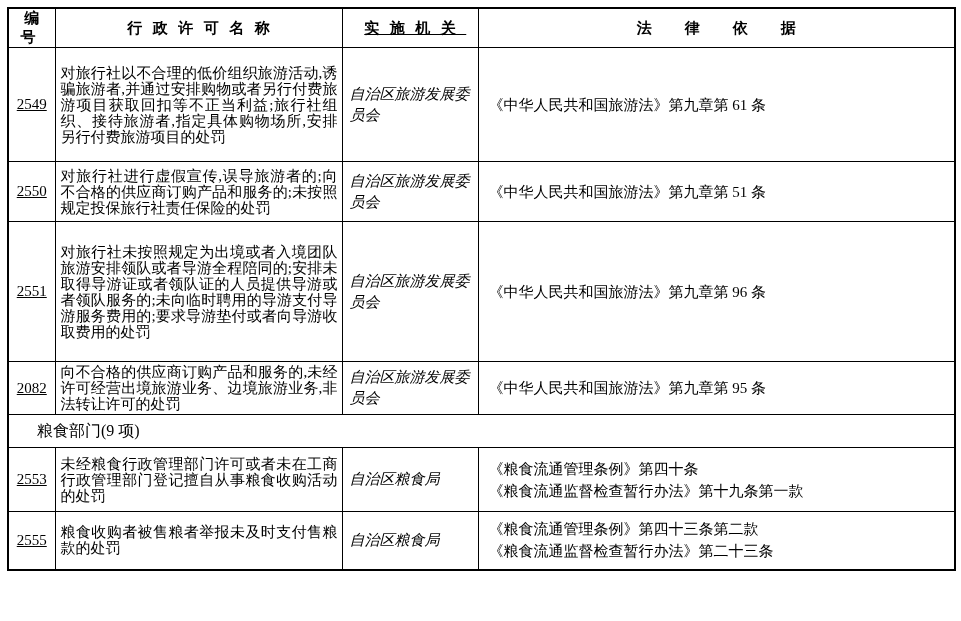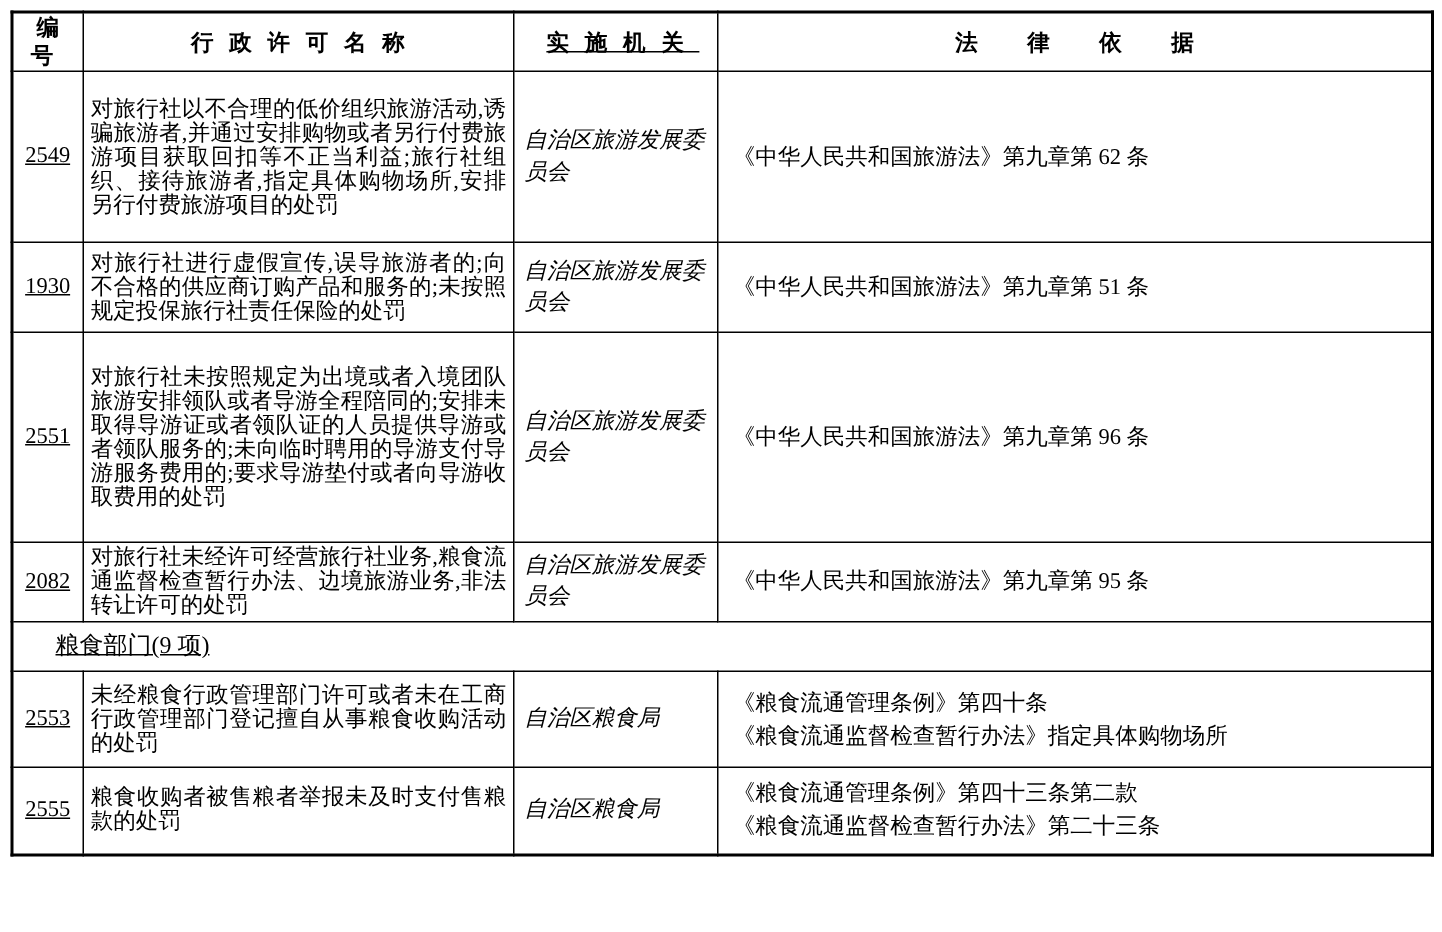--- a/index.html
+++ b/index.html
@@ -46,21 +46,21 @@
   }
   .permit-table th:nth-child(1) { letter-spacing: 0.5em; text-indent: 0.5em; }
   .permit-table th:nth-child(2) { letter-spacing: 0.7em; text-indent: 0.7em; }
   .permit-table th:nth-child(3) { letter-spacing: 0.7em; text-indent: 0.7em; text-decoration: underline; }
   .permit-table th:nth-child(4) { letter-spacing: 2.2em; text-indent: 2.2em; }
   
   .permit-table tbody tr:nth-child(1) { height: 114px; }
   .permit-table tbody tr:nth-child(2) { height: 60px; }
   .permit-table tbody tr:nth-child(3) { height: 140px; }
   .permit-table tbody tr:nth-child(4) { height: 51px; }
-  .permit-table tbody tr:nth-child(5) { height: 33px; text-decoration: underline; }
+  .permit-table tbody tr:nth-child(5) { height: 33px; }
   .permit-table tbody tr:nth-child(6) { height: 64px; }
   .permit-table tbody tr:nth-child(7) { height: 58px; }
   .permit-table tbody tr:nth-child(8) { height: 54px; }
   
   td.cell-id {
     text-align: center;
     font-size: 15px;
     text-decoration: underline;
   }
   td.cell-name {
@@ -101,49 +101,49 @@
         <th>行政许可名称</th>
         <th>实施机关</th>
         <th>法律依据</th>
       </tr>
   </thead>
   <tbody>
       <tr>
         <td class="cell-id">2549</td>
         <td class="cell-name">对旅行社以不合理的低价组织旅游活动,诱骗旅游者,并通过安排购物或者另行付费旅游项目获取回扣等不正当利益;旅行社组织、接待旅游者,指定具体购物场所,安排另行付费旅游项目的处罚</td>
         <td class="cell-agency">自治区旅游发展委员会</td>
-        <td class="cell-legal">《中华人民共和国旅游法》第九章第 62 条</td>
+        <td class="cell-legal">《中华人民共和国旅游法》第九章第 61 条</td>
       </tr>
       <tr>
-        <td class="cell-id">1930</td>
+        <td class="cell-id">2550</td>
         <td class="cell-name">对旅行社进行虚假宣传,误导旅游者的;向不合格的供应商订购产品和服务的;未按照规定投保旅行社责任保险的处罚</td>
         <td class="cell-agency">自治区旅游发展委员会</td>
         <td class="cell-legal">《中华人民共和国旅游法》第九章第 51 条</td>
       </tr>
       <tr>
         <td class="cell-id">2551</td>
         <td class="cell-name">对旅行社未按照规定为出境或者入境团队旅游安排领队或者导游全程陪同的;安排未取得导游证或者领队证的人员提供导游或者领队服务的;未向临时聘用的导游支付导游服务费用的;要求导游垫付或者向导游收取费用的处罚</td>
         <td class="cell-agency">自治区旅游发展委员会</td>
         <td class="cell-legal">《中华人民共和国旅游法》第九章第 96 条</td>
       </tr>
       <tr>
         <td class="cell-id">2082</td>
-        <td class="cell-name">对旅行社未经许可经营旅行社业务,粮食流通监督检查暂行办法、边境旅游业务,非法转让许可的处罚</td>
+        <td class="cell-name">向不合格的供应商订购产品和服务的,未经许可经营出境旅游业务、边境旅游业务,非法转让许可的处罚</td>
         <td class="cell-agency">自治区旅游发展委员会</td>
         <td class="cell-legal">《中华人民共和国旅游法》第九章第 95 条</td>
       </tr>
       <tr>
         <td colspan="4" class="cell-section">粮食部门(9 项)</td>
       </tr>
       <tr>
         <td class="cell-id">2553</td>
         <td class="cell-name">未经粮食行政管理部门许可或者未在工商行政管理部门登记擅自从事粮食收购活动的处罚</td>
         <td class="cell-agency">自治区粮食局</td>
         <td class="cell-legal">《粮食流通管理条例》第四十条
-《粮食流通监督检查暂行办法》指定具体购物场所</td>
+《粮食流通监督检查暂行办法》第十九条第一款</td>
       </tr>
       <tr>
         <td class="cell-id">2555</td>
         <td class="cell-name">粮食收购者被售粮者举报未及时支付售粮款的处罚</td>
         <td class="cell-agency">自治区粮食局</td>
         <td class="cell-legal">《粮食流通管理条例》第四十三条第二款
 《粮食流通监督检查暂行办法》第二十三条</td>
       </tr>
     </tbody>
 </table>

